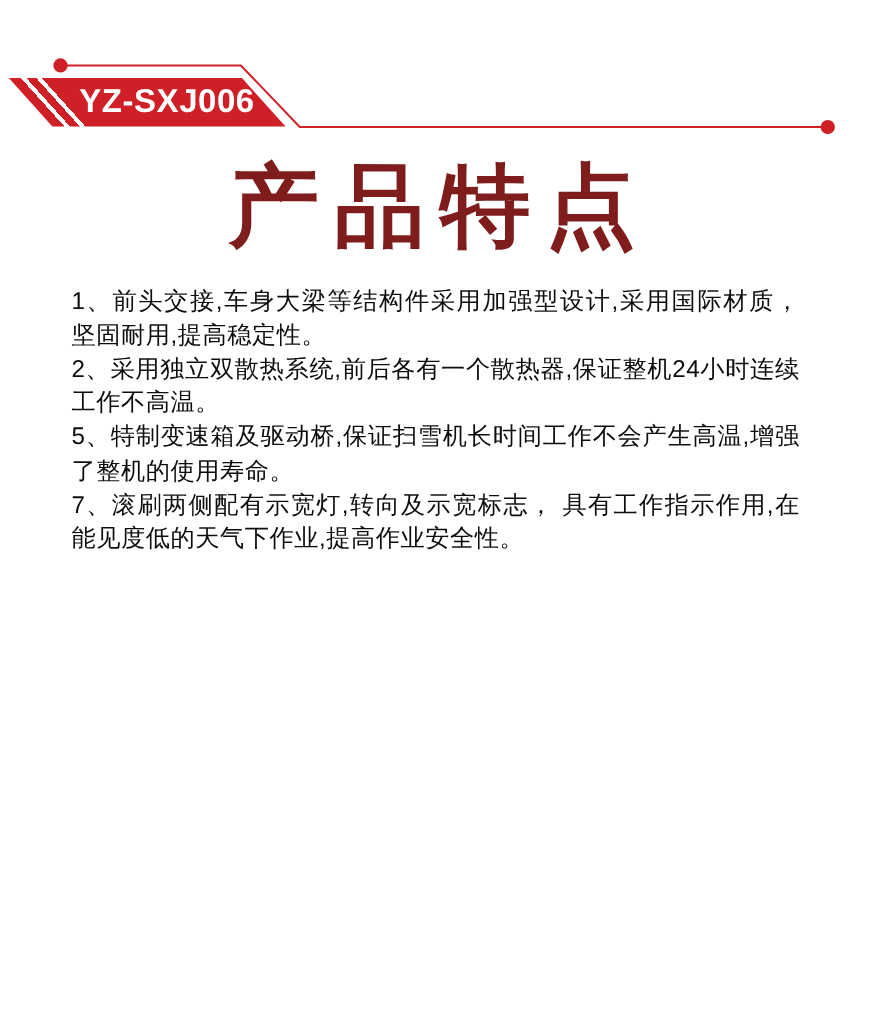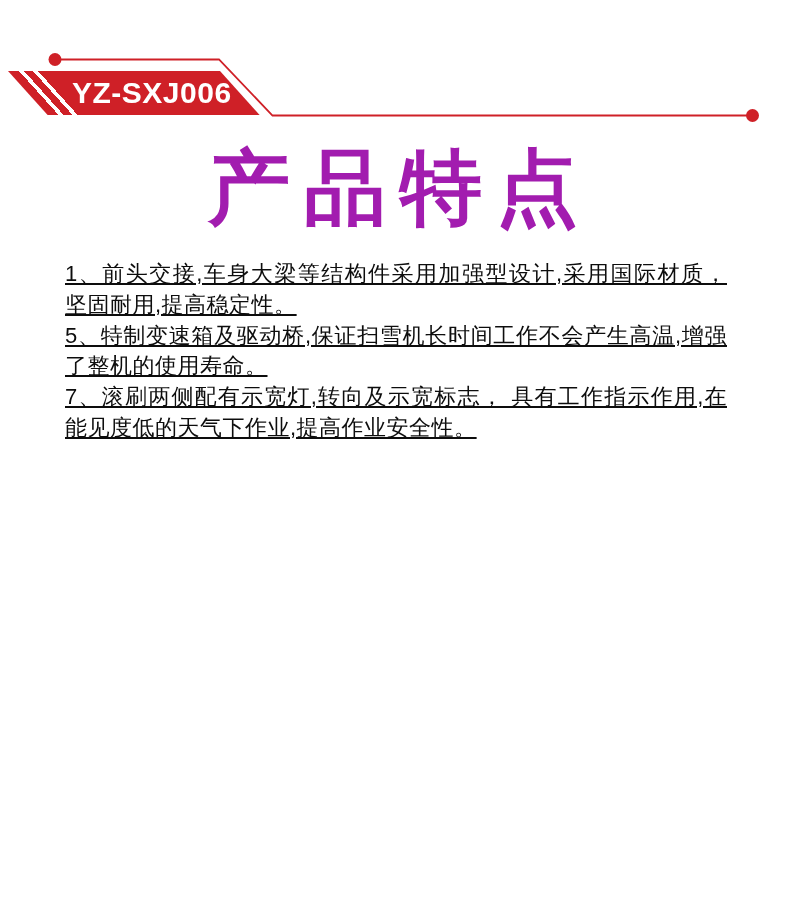--- a/index.html
+++ b/index.html
@@ -54,35 +54,34 @@
   }
   .title {
     position: absolute;
     left: 10px; right: 0; top: 128px;
     margin: 0;
     text-align: center;
     font-size: 82px;
     line-height: 96px;
     font-weight: 900;
     letter-spacing: 14px;
-    color: #a21caf;
+    color: #7f1d1d;
     white-space: nowrap;
   }
   .features {
     position: absolute;
     left: 65px; top: 247px;
     width: 662px;
     color: var(--ink);
     font-size: 22px;
     line-height: 30.75px;
     font-weight: 500;
     letter-spacing: 0.5px;
     text-align: justify;
     text-justify: inter-ideograph;
-    text-decoration: underline;
   }
   .features p { margin: 0; }
 </style>
 </head>
 <body>
 
 <div class="page">
 
   <svg class="deco-svg" viewBox="0 0 790 130" xmlns="http://www.w3.org/2000/svg">
     <circle cx="55" cy="47.5" r="6.5" fill="var(--accent)"></circle>
@@ -91,17 +90,18 @@
   </svg>
 
   <div class="badge">
     <span class="badge-label">YZ-SXJ006</span>
   </div>
 
   <h1 class="title">产品特点</h1>
 
   <div class="features">
     <p>1、前头交接,车身大梁等结构件采用加强型设计,采用国际材质， 坚固耐用,提高稳定性。</p>
+    <p>2、采用独立双散热系统,前后各有一个散热器,保证整机24小时连续工作不高温。</p>
     <p>5、特制变速箱及驱动桥,保证扫雪机长时间工作不会产生高温,增强了整机的使用寿命。</p>
     <p>7、滚刷两侧配有示宽灯,转向及示宽标志， 具有工作指示作用,在能见度低的天气下作业,提高作业安全性。</p>
   </div>
 
 </div>
 
 </body></html>

